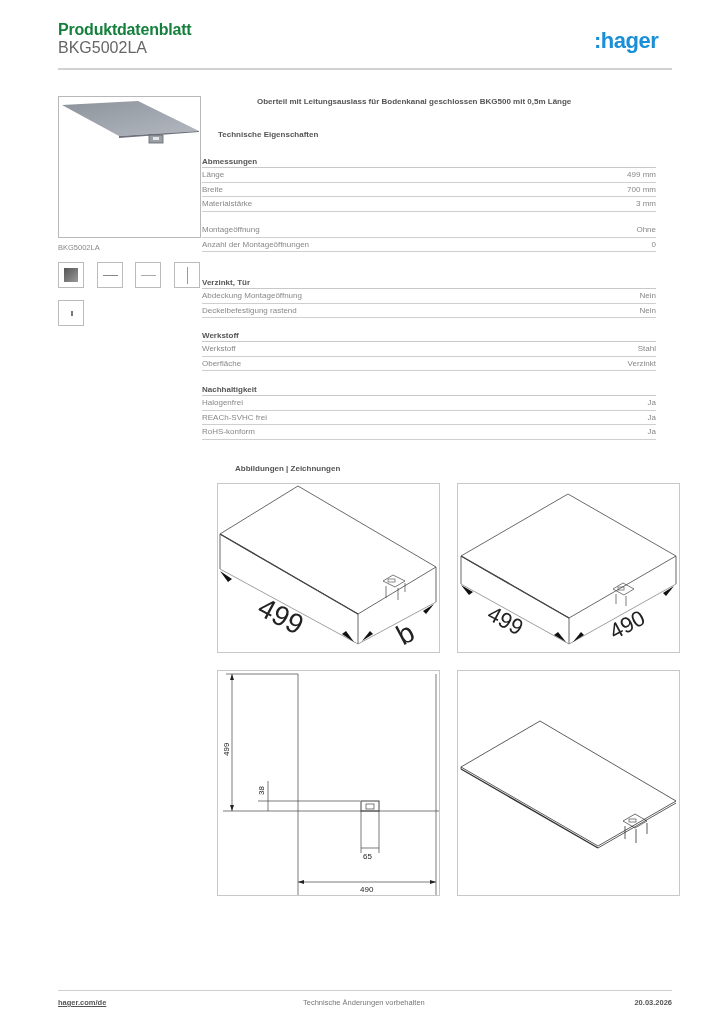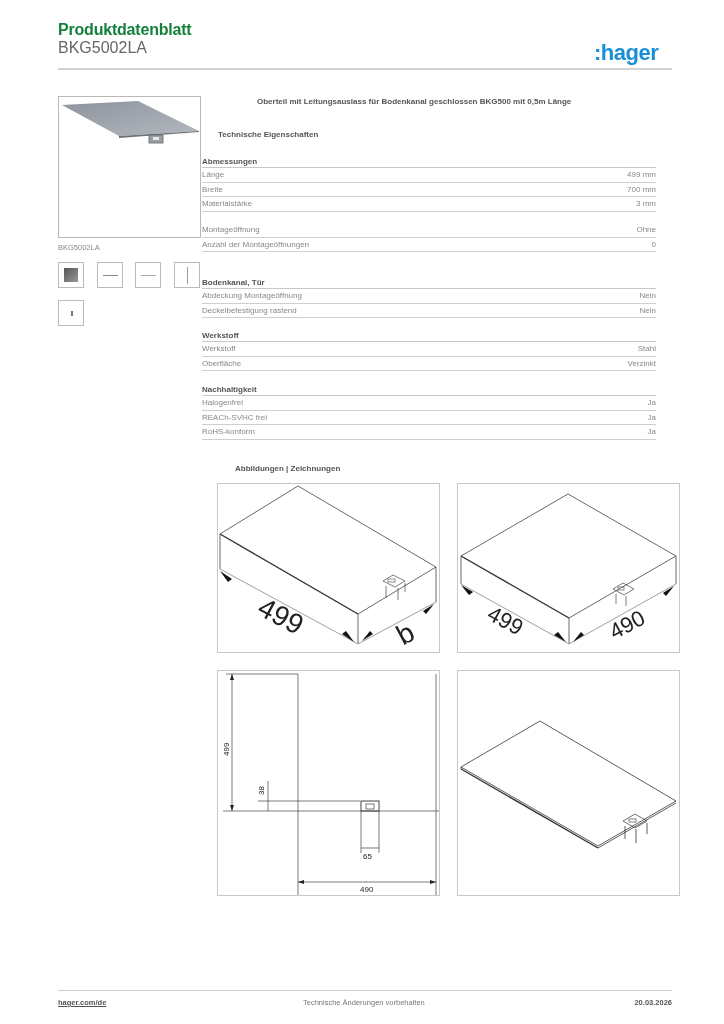--- a/index.html
+++ b/index.html
@@ -1,21 +1,21 @@
 <!DOCTYPE html>
 <html><head>
 <meta charset="utf-8">
 <style>
   * { box-sizing: border-box; margin: 0; padding: 0; }
   html, body { width: 724px; height: 1024px; background: #ffffff; overflow: hidden; }
   body { position: relative; font-family: "Liberation Sans", sans-serif; color: #444; }
 
   .hdr-title { position: absolute; left: 58px; top: 21px; font-size: 16px; font-weight: bold; color: #15803d; letter-spacing: -0.2px; }
   .hdr-code { position: absolute; left: 58px; top: 39px; font-size: 16px; color: #666; }
-  .logo { position: absolute; left: 594px; top: 28px; font-size: 22px; font-weight: bold; color: #1a8fd8; letter-spacing: -0.5px; margin-top: 12px; }
+  .logo { position: absolute; left: 594px; top: 28px; font-size: 22px; font-weight: bold; color: #1a8fd8; letter-spacing: -0.5px; }
   .hdr-rule { position: absolute; left: 58px; top: 68px; width: 614px; height: 2px; background: #d2d2d2; }
 
   .main-img { position: absolute; left: 58px; top: 96px; width: 143px; height: 142px; border: 1px solid #b8b8b8; background: #fff; }
   .main-img svg { display: block; }
   .main-img-cap { position: absolute; left: 58px; top: 243px; font-size: 7.5px; color: #888; }
   .thumb { position: absolute; width: 26px; height: 26px; border: 1px solid #bbb; background: #fff; }
 
   .desc { position: absolute; left: 218px; top: 97px; font-size: 8px; font-weight: bold; color: #555; margin-left: 39px; }
   .tech { position: absolute; left: 218px; top: 130px; font-size: 8px; font-weight: bold; color: #555; }
 
@@ -95,21 +95,21 @@
       <span>Montageöffnung</span>
       <span>Ohne</span>
     </div>
   <div class="row">
       <span>Anzahl der Montageöffnungen</span>
       <span>0</span>
     </div>
 </div>
 
 <div class="section" style="top:276px;">
-  <div class="sec-title">Bodenkanal, Tür</div>
+  <div class="sec-title">Verzinkt, Tür</div>
   <div class="row">
       <span>Abdeckung Montageöffnung</span>
       <span>Nein</span>
     </div>
   <div class="row">
       <span>Deckelbefestigung rastend</span>
       <span>Nein</span>
     </div>
 </div>
 

